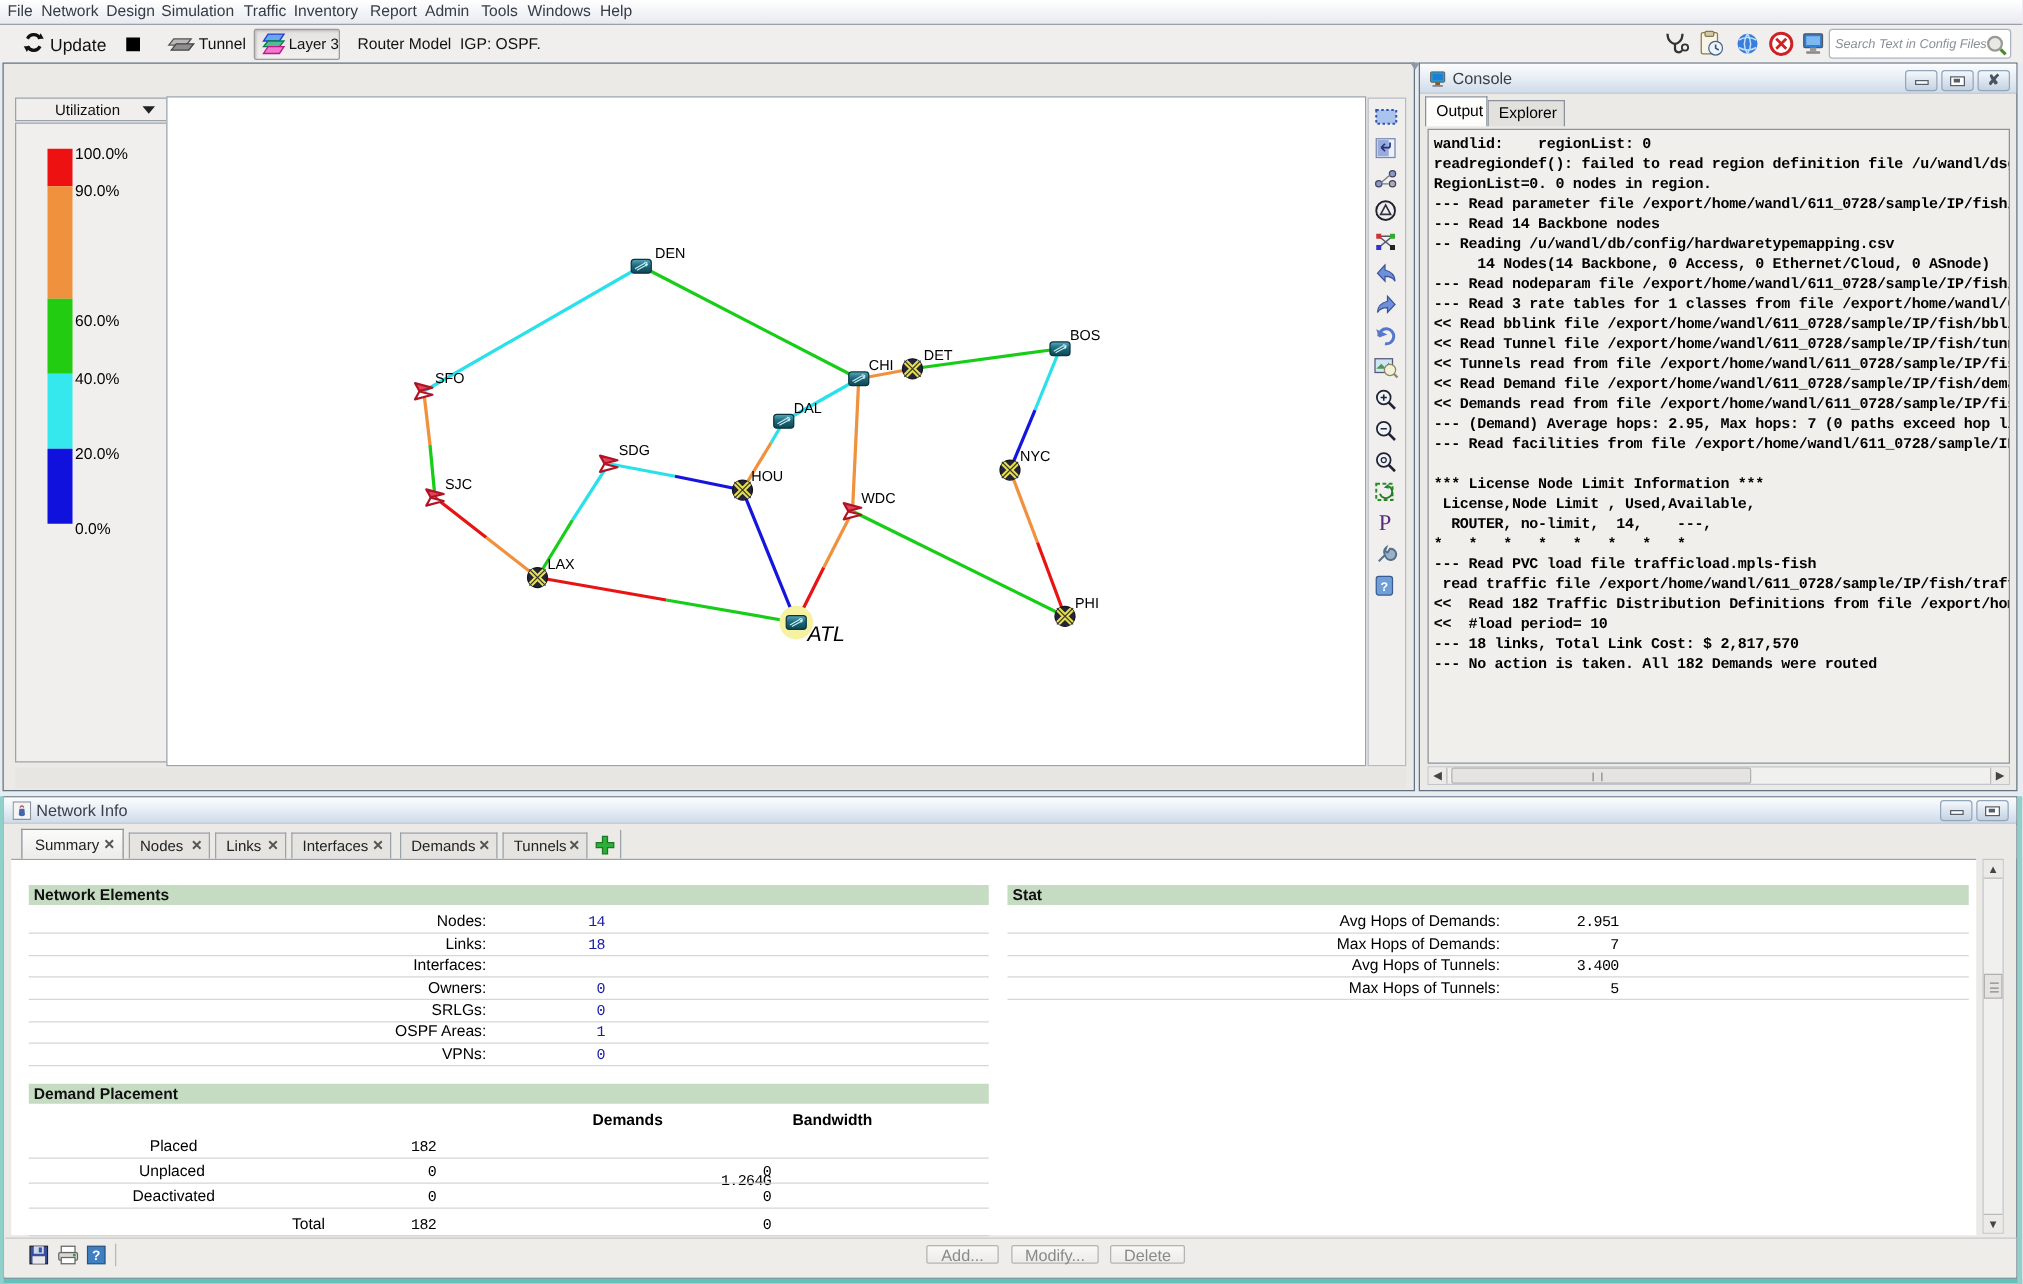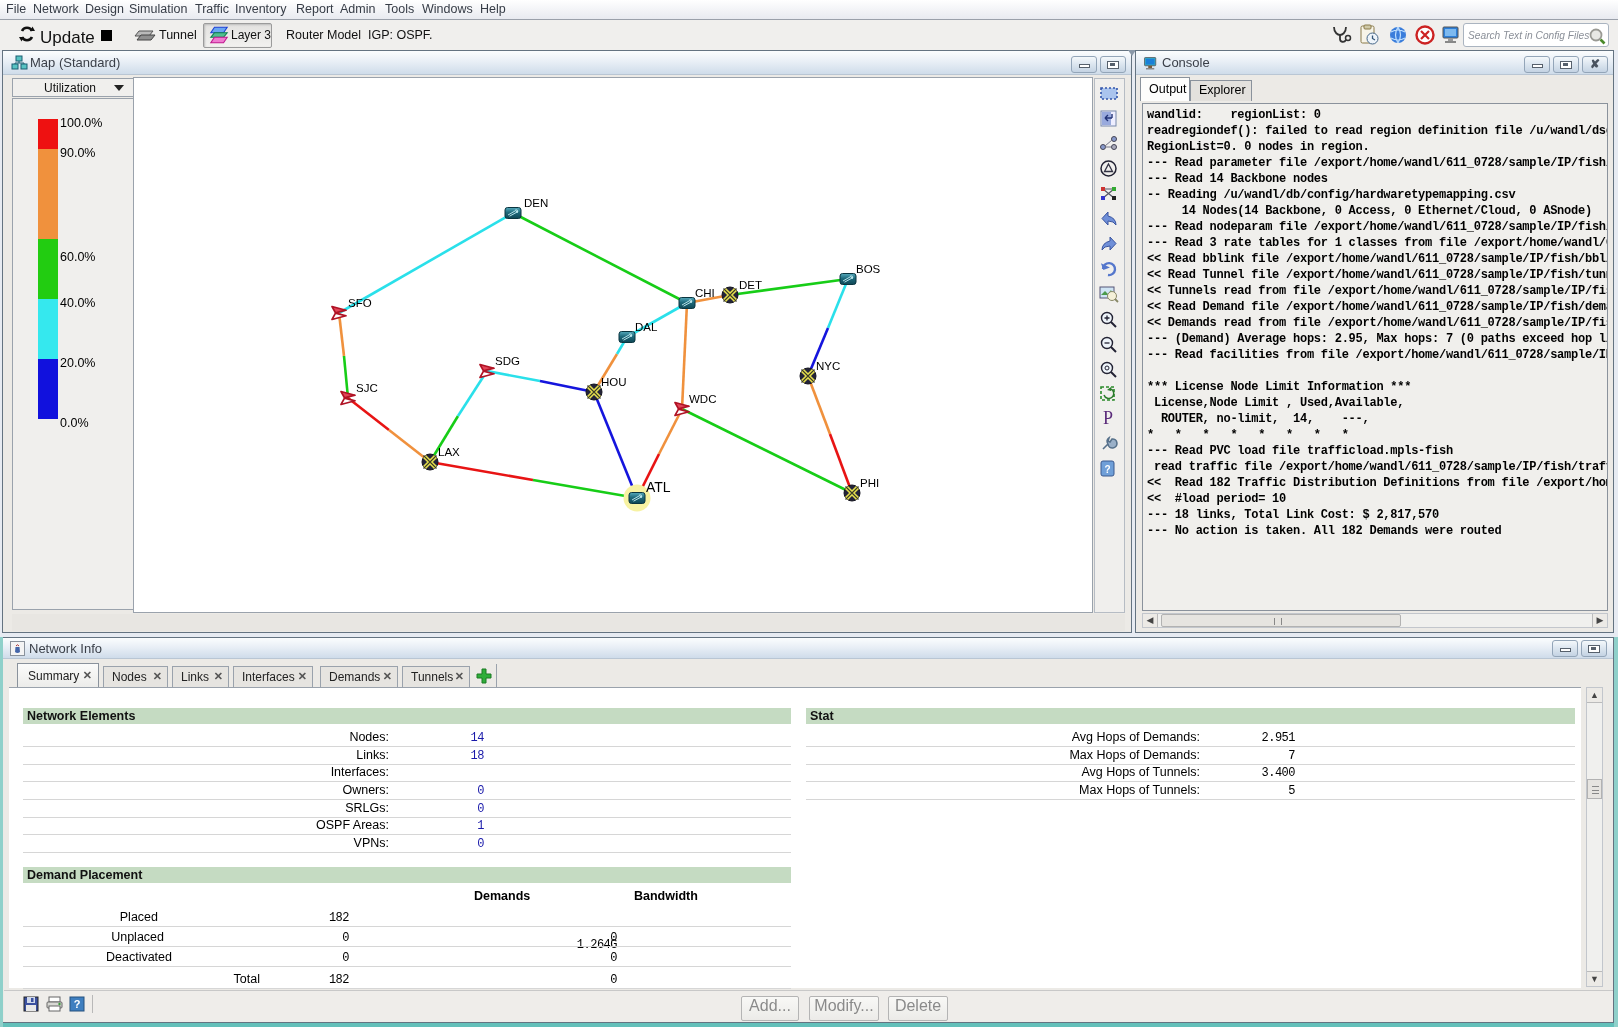--- a/index.html
+++ b/index.html
@@ -10,21 +10,21 @@
 .wbtn{position:absolute;top:5px;width:26px;height:17px;border:1px solid #93a5b8;border-radius:3px;background:linear-gradient(#f4f8fb,#dbe5ef 50%,#c4d3e3 100%);}
 .wbtn span{position:absolute;left:7px;top:7px;width:11px;height:4px;background:#fff;border:1px solid #56606c;}
 .wbtn.rest span{left:6px;top:4px;width:12px;height:8px;background:#fff;border:1px solid #56606c;}
 .wbtn.rest span i{position:absolute;left:2px;top:1px;width:5px;height:3px;background:#56606c;display:block;}
 .wbtn.cls span{border:0;background:none;left:0;top:0;width:24px;height:15px;color:#4a5460;font-weight:bold;font-size:12px;text-align:center;line-height:15px;}
 .greenbar{position:absolute;height:16px;background:#c5dbc2;font-weight:bold;font-size:12.5px;color:#111;line-height:16px;}
 .rowline{position:absolute;height:1px;background:#d6d6d6;}
 .lab{position:absolute;font-size:12.5px;color:#000;white-space:nowrap;}
 .labr{position:absolute;font-size:12.5px;color:#000;white-space:nowrap;transform:translateX(-100%);}
 .monr{position:absolute;font-family:"Liberation Mono",monospace;font-size:12px;letter-spacing:-0.5px;white-space:nowrap;transform:translateX(-100%);}
-.btn{position:absolute;height:25px;border:1px solid #b4b4b4;border-radius:2px;background:linear-gradient(#f8f8f6,#ecebe8);color:#8a8a8a;font-size:16px;text-align:center;}
+.btn{position:absolute;height:15px;border:1px solid #b4b4b4;border-radius:2px;background:linear-gradient(#f8f8f6,#ecebe8);color:#8a8a8a;font-size:13px;text-align:center;}
 </style></head>
 <body>
 
 <div class="abs" id="menubar" style="left:0;top:0;width:1618px;height:20px;background:linear-gradient(#ffffff,#e8eaf0);border-bottom:1px solid #9aa0aa;">
   <div style="position:absolute;top:2px;left:0;font-size:12.5px;color:#363c46;width:1618px;">
     <span style="position:absolute;left:6px;">File</span>
     <span style="position:absolute;left:33px;">Network</span>
     <span style="position:absolute;left:85px;">Design</span>
     <span style="position:absolute;left:129px;">Simulation</span>
     <span style="position:absolute;left:195px;">Traffic</span>
@@ -37,21 +37,21 @@
   </div>
 </div>
 
 <div class="abs" id="toolbar" style="left:0;top:20px;width:1618px;height:30px;background:#f0efed;">
   <svg class="abs" style="left:18px;top:5px;" width="18" height="18" viewBox="0 0 18 18">
     <path d="M4 6 A5.5 5.5 0 0 1 14 6" fill="none" stroke="#111" stroke-width="2.6"></path>
     <path d="M14 12 A5.5 5.5 0 0 1 4 12" fill="none" stroke="#111" stroke-width="2.6"></path>
     <path d="M12 6 L17 6 L14.5 1.5 Z" fill="#111"></path>
       <path d="M6 12 L1 12 L3.5 16.5 Z" fill="#111"></path>
   </svg>
-  <div class="abs" style="left:40px;top:8px;font-size:17px;color:#111;">Update</div>
+  <div class="abs" style="left:40px;top:8px;font-size:14px;color:#111;">Update</div>
   <div class="abs" style="left:101px;top:30px;width:11px;height:11px;background:#000;top:10px;"></div>
   <svg class="abs" style="left:133px;top:7px;" width="24" height="17" viewBox="0 0 24 17">
     <path d="M6 4 L20 4 L16 9 L2 9 Z" fill="#b9b9b9" stroke="#555" stroke-width="1"></path>
     <path d="M8 8 L22 8 L18 13 L4 13 Z" fill="#8f8f8f" stroke="#444" stroke-width="1"></path>
   </svg>
   <div class="abs" style="left:159px;top:8px;font-size:12.5px;color:#111;">Tunnel</div>
   <div class="abs" style="left:203px;top:3px;width:69px;height:25px;border:1px solid #9b9b9b;border-radius:2px;background:linear-gradient(#e3e2e0,#f2f1ef);box-shadow:inset 1px 1px 2px #bbb;"></div>
   <svg class="abs" style="left:209px;top:6px;" width="20" height="19" viewBox="0 0 22 20">
     <path d="M6 1 L20 1 L16 7 L2 7 Z" fill="#6aa6f2" stroke="#1c3fd4" stroke-width="1.2"></path>
     <path d="M6 7 L20 7 L16 12 L2 12 Z" fill="#4fbf8f" stroke="#0f7f4f" stroke-width="1.2"></path>
@@ -88,37 +88,20 @@
   <div class="abs" style="left:1463px;top:3px;width:146px;height:24px;background:#fff;border:1px solid #aab4c0;border-radius:3px;">
     <div style="position:absolute;left:4px;top:6px;font-size:10.2px;font-style:italic;color:#8a8f98;white-space:nowrap;">Search Text in Config Files</div>
     <svg style="position:absolute;right:2px;top:3px;" width="18" height="18" viewBox="0 0 18 18">
       <circle cx="8" cy="8" r="5.5" fill="#e8e8e4" stroke="#9a9a94" stroke-width="1.8"></circle>
       <path d="M12.5 12.5 L16.5 16.5" stroke="#4a8a2a" stroke-width="2.6"></path>
     </svg>
   </div>
 </div>
 
 <div class="win" id="mapwin" style="left:2px;top:50px;width:1130px;height:583px;">
-  <div class="tbar">
-    <svg style="position:absolute;left:8px;top:4px;" width="17" height="16" viewBox="0 0 17 16">
-      <rect x="5" y="1" width="6" height="5" fill="#57c2c2" stroke="#1a5f73"></rect>
-      <rect x="1" y="9" width="6" height="5" fill="#57c2c2" stroke="#1a5f73"></rect>
-      <rect x="10" y="9" width="6" height="5" fill="#57c2c2" stroke="#1a5f73"></rect>
-      <path d="M8 6 L8 8 M4 8 L13 8 M4 8 L4 9 M13 8 L13 9" stroke="#1a5f73" fill="none"></path>
-    </svg>
-    <div class="ttl">Map (Standard)</div>
-    <div class="wbtn" style="left:1068px;">
-        <span></span>
-      </div>
-    <div class="wbtn rest" style="left:1097px;">
-        <span>
-          <i></i>
-        </span>
-      </div>
-  </div>
 
   <div class="abs" style="left:9px;top:27px;width:122px;height:19px;background:#f0efed;border:1px solid #9aa2ac;">
       <div class="abs" style="left:31px;top:2px;font-size:12px;color:#111;">Utilization</div>
       <div class="abs" style="left:101px;top:6px;width:0;height:0;border-left:5px solid transparent;border-right:5px solid transparent;border-top:6px solid #222;"></div>
   </div>
   <div class="abs" style="left:9px;top:47px;width:122px;height:512px;background:#f0efed;border:1px solid #9aa2ac;">
 
     <div class="abs" style="left:25px;top:20px;width:20px;height:30px;background:#ee1111;"></div>
     <div class="abs" style="left:25px;top:50px;width:20px;height:90px;background:#f0913d;"></div>
     <div class="abs" style="left:25px;top:140px;width:20px;height:60px;background:#22cc11;"></div>
@@ -238,21 +221,21 @@
     <div class="lab" style="left:222px;top:304px;font-size:11.5px;">SJC</div>
     <div class="lab" style="left:304px;top:368px;font-size:11.5px;">LAX</div>
     <div class="lab" style="left:361px;top:277px;font-size:11.5px;">SDG</div>
     <div class="lab" style="left:467px;top:298px;font-size:11.5px;">HOU</div>
     <div class="lab" style="left:501px;top:243px;font-size:11.5px;">DAL</div>
     <div class="lab" style="left:561px;top:209px;font-size:11.5px;">CHI</div>
     <div class="lab" style="left:605px;top:201px;font-size:11.5px;">DET</div>
     <div class="lab" style="left:722px;top:185px;font-size:11.5px;">BOS</div>
     <div class="lab" style="left:682px;top:282px;font-size:11.5px;">NYC</div>
     <div class="lab" style="left:555px;top:315px;font-size:11.5px;">WDC</div>
-    <div class="lab" style="left:512px;top:401px;font-size:14px;">ATL</div>
+    <div class="lab" style="left:512px;top:420px;font-size:17px;font-style:italic;">ATL</div>
     <div class="lab" style="left:726px;top:399px;font-size:11.5px;">PHI</div>
   </div>
 
   <div class="abs" id="maptools" style="left:1091px;top:27px;width:31px;height:535px;background:#f0efed;border:1px solid #b6bcc4;">
     <svg width="29" height="490" viewBox="0 0 29 490" style="position:absolute;left:0;top:1px;">
       <g transform="translate(6,6)">
           <rect x="0" y="2" width="16" height="11" fill="#aac4ee" stroke="#3355aa" stroke-width="1.6" stroke-dasharray="2 2"></rect>
         </g>
       <g transform="translate(6,31)">
           <rect x="0" y="0" width="15" height="15" fill="#eef" stroke="#7788aa"></rect>

